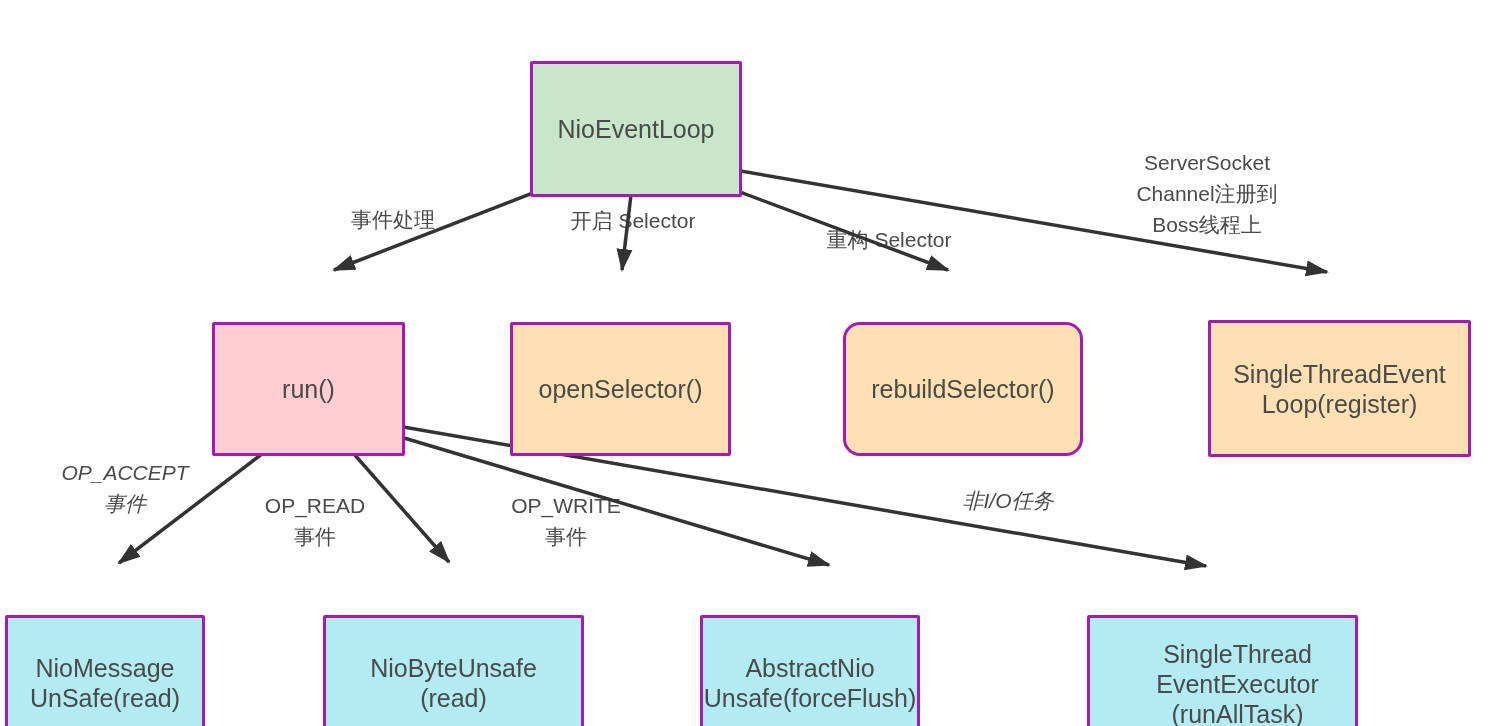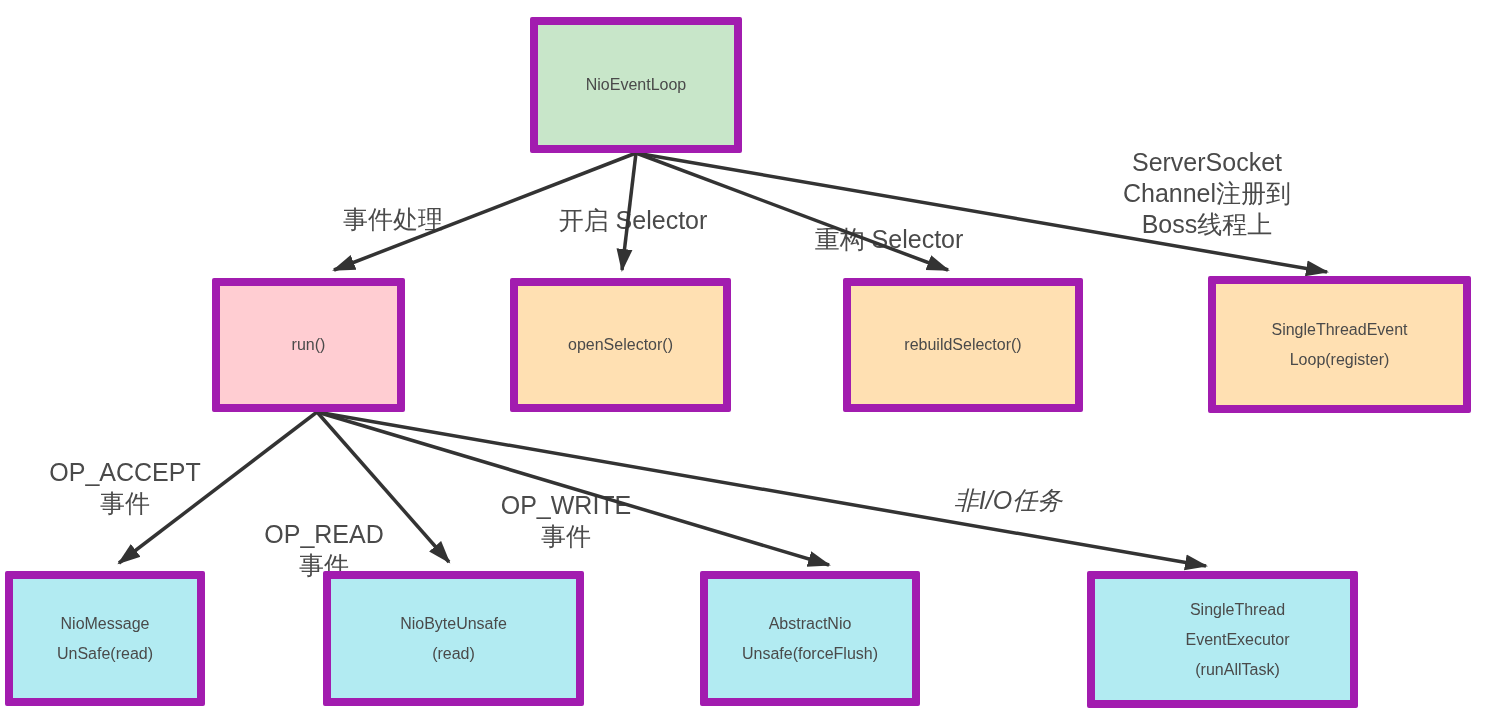--- a/index.html
+++ b/index.html
@@ -6,64 +6,65 @@
   .canvas{
     position:relative;
     width:1492px;height:726px;
     background:#ffffff;
     font-family:"Liberation Sans","DejaVu Sans",sans-serif;
     overflow:hidden;
   }
   .node{
     position:absolute;
     box-sizing:border-box;
-    border:8px solid #a21caf;
+    border:3px solid #a21caf;
     border-radius:2px;
     display:flex;align-items:center;justify-content:center;
     text-align:center;
-    font-size:16px;line-height:30px;
+    font-size:25px;line-height:30px;
     color:#4a4a4a;
     white-space:pre-line;
     z-index:3;
+    margin-top:44px;
   }
   .fill-green {background:#c8e6c9;}
   .fill-pink  {background:#ffcdd2;}
   .fill-orange{background:#ffe0b2;}
   .fill-cyan  {background:#b2ebf2;}
   .edge-label{
     position:absolute;
     transform:translate(-50%,-50%);
-    font-size:25px;line-height:31px;
+    font-size:21px;line-height:31px;
     color:#4a4a4a;
     white-space:pre-line;
     text-align:center;
     z-index:1;
   }
   svg.edges{
     position:absolute;left:0;top:0;
     z-index:2;
     pointer-events:none;
   }
   svg.edges line{stroke:#333333;stroke-width:3.5;}
   svg.edges .head{fill:#333333;}
 </style>
 </head>
 <body>
 
 <div class="canvas">
 
-  <div class="edge-label" style="left:393px;top:219px;font-family:Liberation Serif, serif;">事件处理</div>
+  <div class="edge-label" style="left:393px;top:219px;">事件处理</div>
   <div class="edge-label" style="left:633px;top:220px;">开启 Selector</div>
   <div class="edge-label" style="left:889px;top:239px;">重构 Selector</div>
   <div class="edge-label" style="left:1207px;top:193px;">ServerSocket
 Channel注册到
 Boss线程上</div>
-  <div class="edge-label" style="left:125px;top:488px;">OP_ACCEPT
+  <div class="edge-label" style="left:125px;top:488px;font-style:italic;">OP_ACCEPT
 事件</div>
-  <div class="edge-label" style="left:324px;top:521px;margin-top:29px;">OP_READ
+  <div class="edge-label" style="left:315px;top:521px;">OP_READ
 事件</div>
   <div class="edge-label" style="left:566px;top:521px;">OP_WRITE
 事件</div>
   <div class="edge-label" style="left:1008px;top:500px;font-style:italic;">非I/O任务</div>
 
   <svg class="edges" width="1492" height="726">
     <defs>
       <marker id="ah" markerUnits="userSpaceOnUse" markerWidth="26" markerHeight="20" refX="21" refY="9" orient="auto">
         <path class="head" d="M0,1 L23,9 L0,17 Z"></path>
       </marker>
@@ -75,21 +76,21 @@
     <line x1="317" y1="412" x2="119" y2="563" marker-end="url(#ah)"></line>
     <line x1="317" y1="412" x2="449" y2="562" marker-end="url(#ah)"></line>
     <line x1="317" y1="412" x2="829" y2="565" marker-end="url(#ah)"></line>
     <line x1="317" y1="412" x2="1206" y2="566" marker-end="url(#ah)"></line>
   </svg>
 
   <div class="node fill-green" style="left:530px;top:17px;width:212px;height:136px;">NioEventLoop</div>
 
   <div class="node fill-pink" style="left:212px;top:278px;width:193px;height:134px;">run()</div>
   <div class="node fill-orange" style="left:510px;top:278px;width:221px;height:134px;">openSelector()</div>
-  <div class="node fill-orange" style="left:843px;top:278px;width:240px;height:134px;">rebuildSelector()</div>
+  <div class="node fill-orange" style="left:843px;top:278px;width:240px;height:134px;border-radius:17px;">rebuildSelector()</div>
   <div class="node fill-orange" style="left:1208px;top:276px;width:263px;height:137px;">SingleThreadEvent
 Loop(register)</div>
 
   <div class="node fill-cyan" style="left:5px;top:571px;width:200px;height:135px;">NioMessage
 UnSafe(read)</div>
   <div class="node fill-cyan" style="left:323px;top:571px;width:261px;height:135px;">NioByteUnsafe
 (read)</div>
   <div class="node fill-cyan" style="left:700px;top:571px;width:220px;height:135px;">AbstractNio
 Unsafe(forceFlush)</div>
   <div class="node fill-cyan" style="left:1087px;top:571px;width:271px;height:137px;padding-left:30px;">SingleThread

